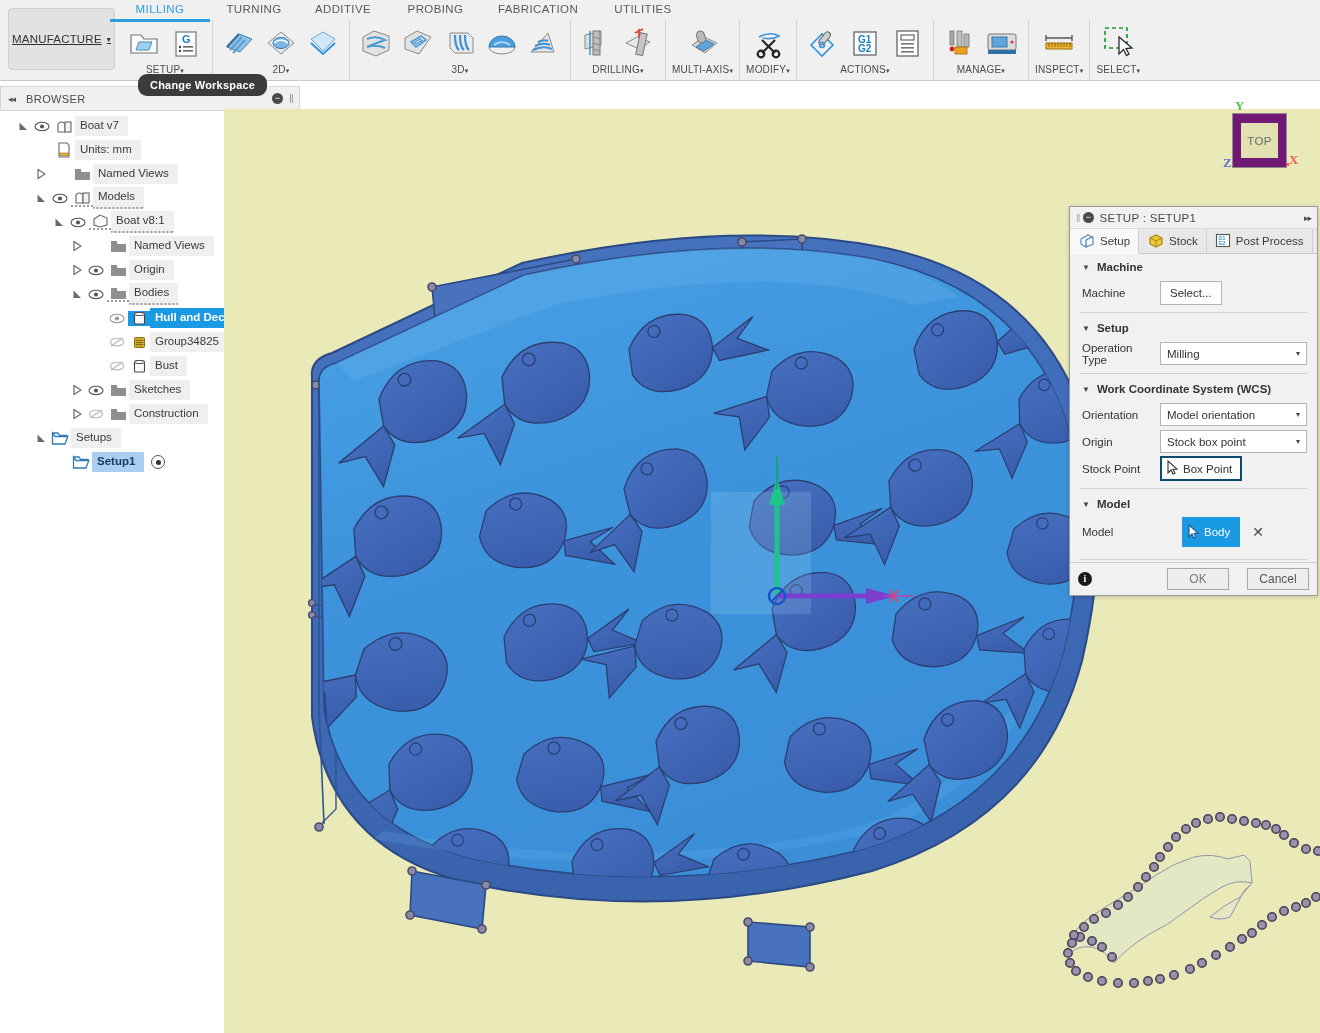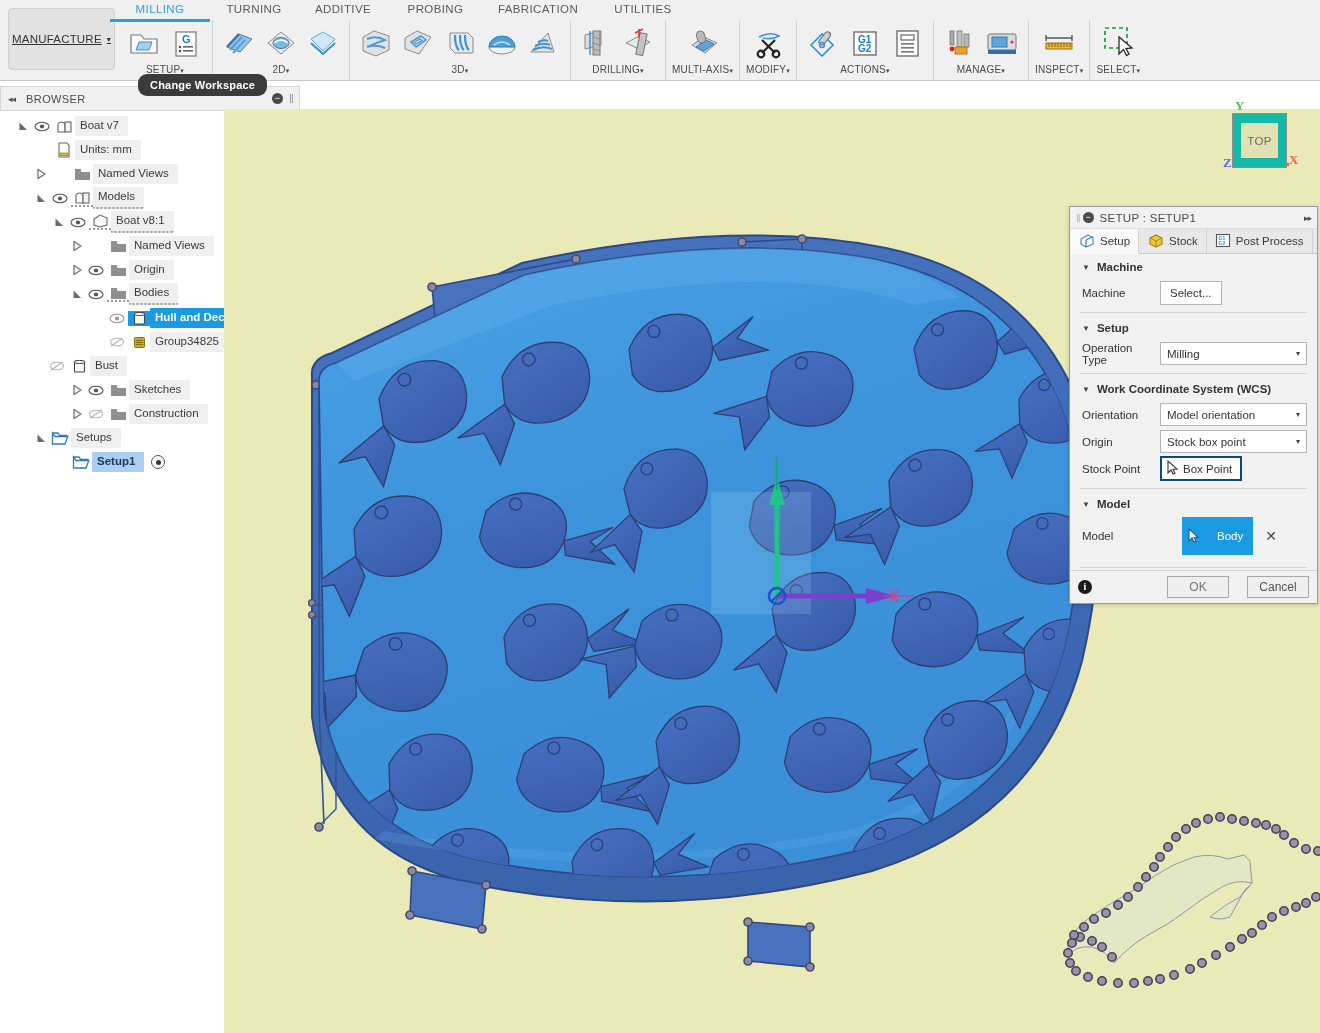--- a/index.html
+++ b/index.html
@@ -126,21 +126,21 @@
   }
   .canvas svg { display: block; }
 
   
   .viewcube {
     position: absolute; left: 1232px; top: 113px; width: 58px; height: 58px;
     z-index: 20;
   }
   .vc-face {
     position: absolute; left: 0; top: 0; width: 55px; height: 55px;
-    background: #14b8a6; border: 1px solid #8d8d8d;
+    background: #701a75; border: 1px solid #8d8d8d;
     display: flex; align-items: center; justify-content: center;
   }
   .vc-inner {
     width: 37px; height: 35px; background: #e2e1b2;
     display: flex; align-items: center; justify-content: center;
     font-size: 11.5px; color: #6b6b6b; letter-spacing: .4px;
   }
   .ax { position: absolute; font-size: 13px; font-weight: bold; font-family: "Liberation Serif", serif; }
   .ax.y { left: 3px; top: -15px; color: #55c24a; }
   .ax.z { left: -9px; top: 42px; color: #5b6fe0; }
@@ -194,22 +194,22 @@
   .selbox .arr { position: absolute; right: 6px; font-size: 8px; color: #444; }
   .btn-sel {
     background: #fdfdfd; border: 1px solid #b5b5b5; height: 24px;
     padding: 0 9px; display: flex; align-items: center; font-size: 11.5px;
   }
   .btn-pick {
     background: #fdfdfd; border: 2px solid #0c4a6e; height: 25px;
     padding: 0 8px 0 4px; display: flex; align-items: center; gap: 4px; font-size: 11.5px;
   }
   .chip-body {
-    background: #1a9ae2; color: #fff; height: 38px; padding: 0 10px 0 5px;
-    display: flex; align-items: center; gap: 17px; font-size: 11.5px;
+    background: #1a9ae2; color: #fff; height: 30px; padding: 0 10px 0 5px;
+    display: flex; align-items: center; gap: 4px; font-size: 11.5px;
   }
   .xbtn { margin-left: 12px; font-size: 14px; color: #444; }
   .divider { height: 1px; background: #d2d2d2; margin: 6px 10px 2px 10px; }
   .chkrow { display: flex; align-items: center; gap: 8px; padding: 8px 0 9px 12px; }
   .chkbox { width: 13px; height: 13px; background: #e6e6e6; border: 1px solid #999; }
   .dlg-foot {
     display: flex; align-items: center; height: 33px; border-top: 1px solid #d2d2d2;
     padding: 0 8px; background: #f1f1f1;
   }
   .info-i {
@@ -645,21 +645,21 @@
           </span>
         <span class="ticon">
             <svg width="15" height="15" viewBox="0 0 15 15">
               <rect x="2.5" y="2.5" width="10" height="10" rx="1" fill="#c9a92e" stroke="#8a6f10" stroke-width="1"></rect>
               <path d="M4 5.5 L11 5.5 M4 7.5 L11 7.5 M4 9.5 L11 9.5" stroke="#8a6f10" stroke-width="1"></path>
             </svg>
           </span>
         <span class="tlabel">Group34825</span>
       </div>
 
-      <div class="trow" style="padding-left:46px">
+      <div class="trow" style="padding-left:106px">
         <span class="eye">
             <svg width="17" height="12" viewBox="0 0 17 12">
               <ellipse cx="8" cy="6" rx="6.5" ry="3.8" fill="none" stroke="#b8b8b8" stroke-width="1.1"></ellipse>
               <line x1="2" y1="10" x2="14" y2="2" stroke="#b8b8b8" stroke-width="1.3"></line>
             </svg>
           </span>
         <span class="ticon">
             <svg width="15" height="15" viewBox="0 0 15 15">
               <rect x="2.5" y="2" width="10" height="11" rx="1" fill="#fafafa" stroke="#444" stroke-width="1.1"></rect>
               <ellipse cx="7.5" cy="3" rx="5" ry="1.6" fill="#fff" stroke="#444" stroke-width="1"></ellipse>

